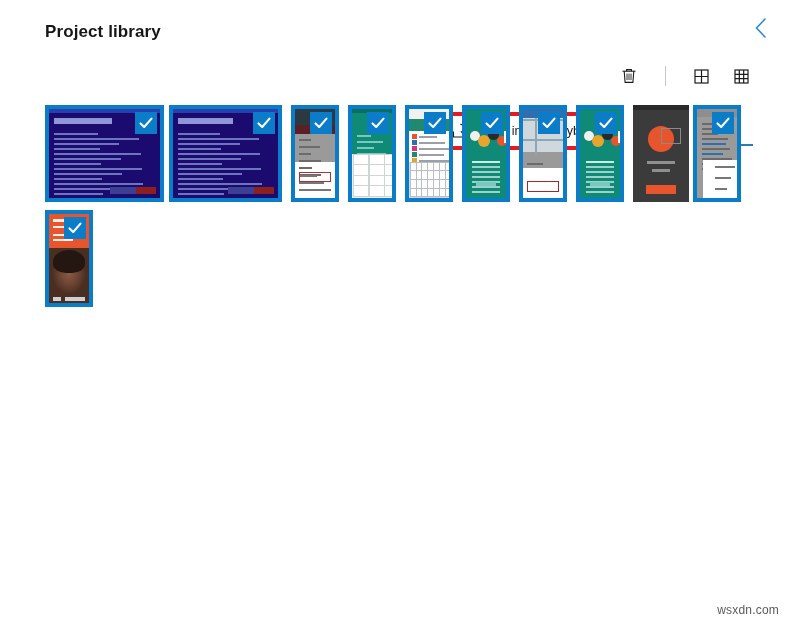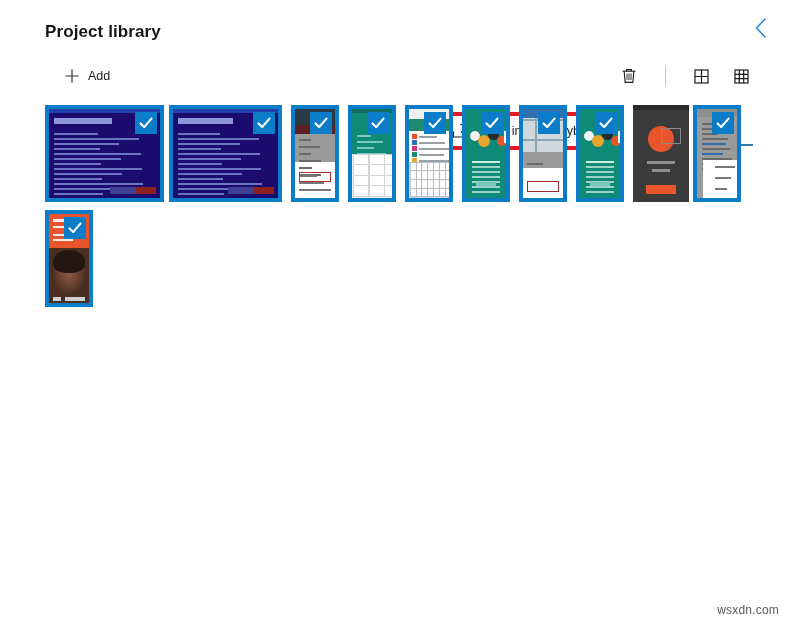--- a/index.html
+++ b/index.html
@@ -251,28 +251,20 @@
 <div id="back-button">
   <span>
     <svg width="16" height="22" viewBox="0 0 16 22" aria-hidden="true">
       <path d="M12 2 L3.5 11 L12 20" fill="none" stroke="#2b88d8" stroke-width="1.6" stroke-linecap="round" stroke-linejoin="round"></path>
     </svg>
   </span>
 </div>
 
 <div id="command-bar">
 
-  <div class="cmd-btn" id="add-button">
-    <span class="cmd-icon">
-      <svg width="16" height="16" viewBox="0 0 16 16" aria-hidden="true">
-        <path d="M8 1.5 V14.5 M1.5 8 H14.5" stroke="#333" stroke-width="1.2" fill="none"></path>
-      </svg>
-    </span>
-    <span class="cmd-label">Add</span>
-  </div>
 
   <div id="place-storyboard-highlight"></div>
   <div class="cmd-btn" id="place-storyboard-button">
     <span class="cmd-icon">
       <svg width="17" height="16" viewBox="0 0 17 16" aria-hidden="true">
         <path d="M1.5 8.5 V14 H15 V8.5" fill="none" stroke="#1b1b1b" stroke-width="1.1"></path>
         <path d="M8.2 1.2 C11 1.2 11.2 3 11.2 4.4 V9.8" fill="none" stroke="#1b1b1b" stroke-width="1.1"></path>
         <path d="M9.2 8.6 L11.2 10.8 L13.2 8.6" fill="none" stroke="#1b1b1b" stroke-width="1.1" stroke-linecap="round" stroke-linejoin="round"></path>
       </svg>
     </span>

